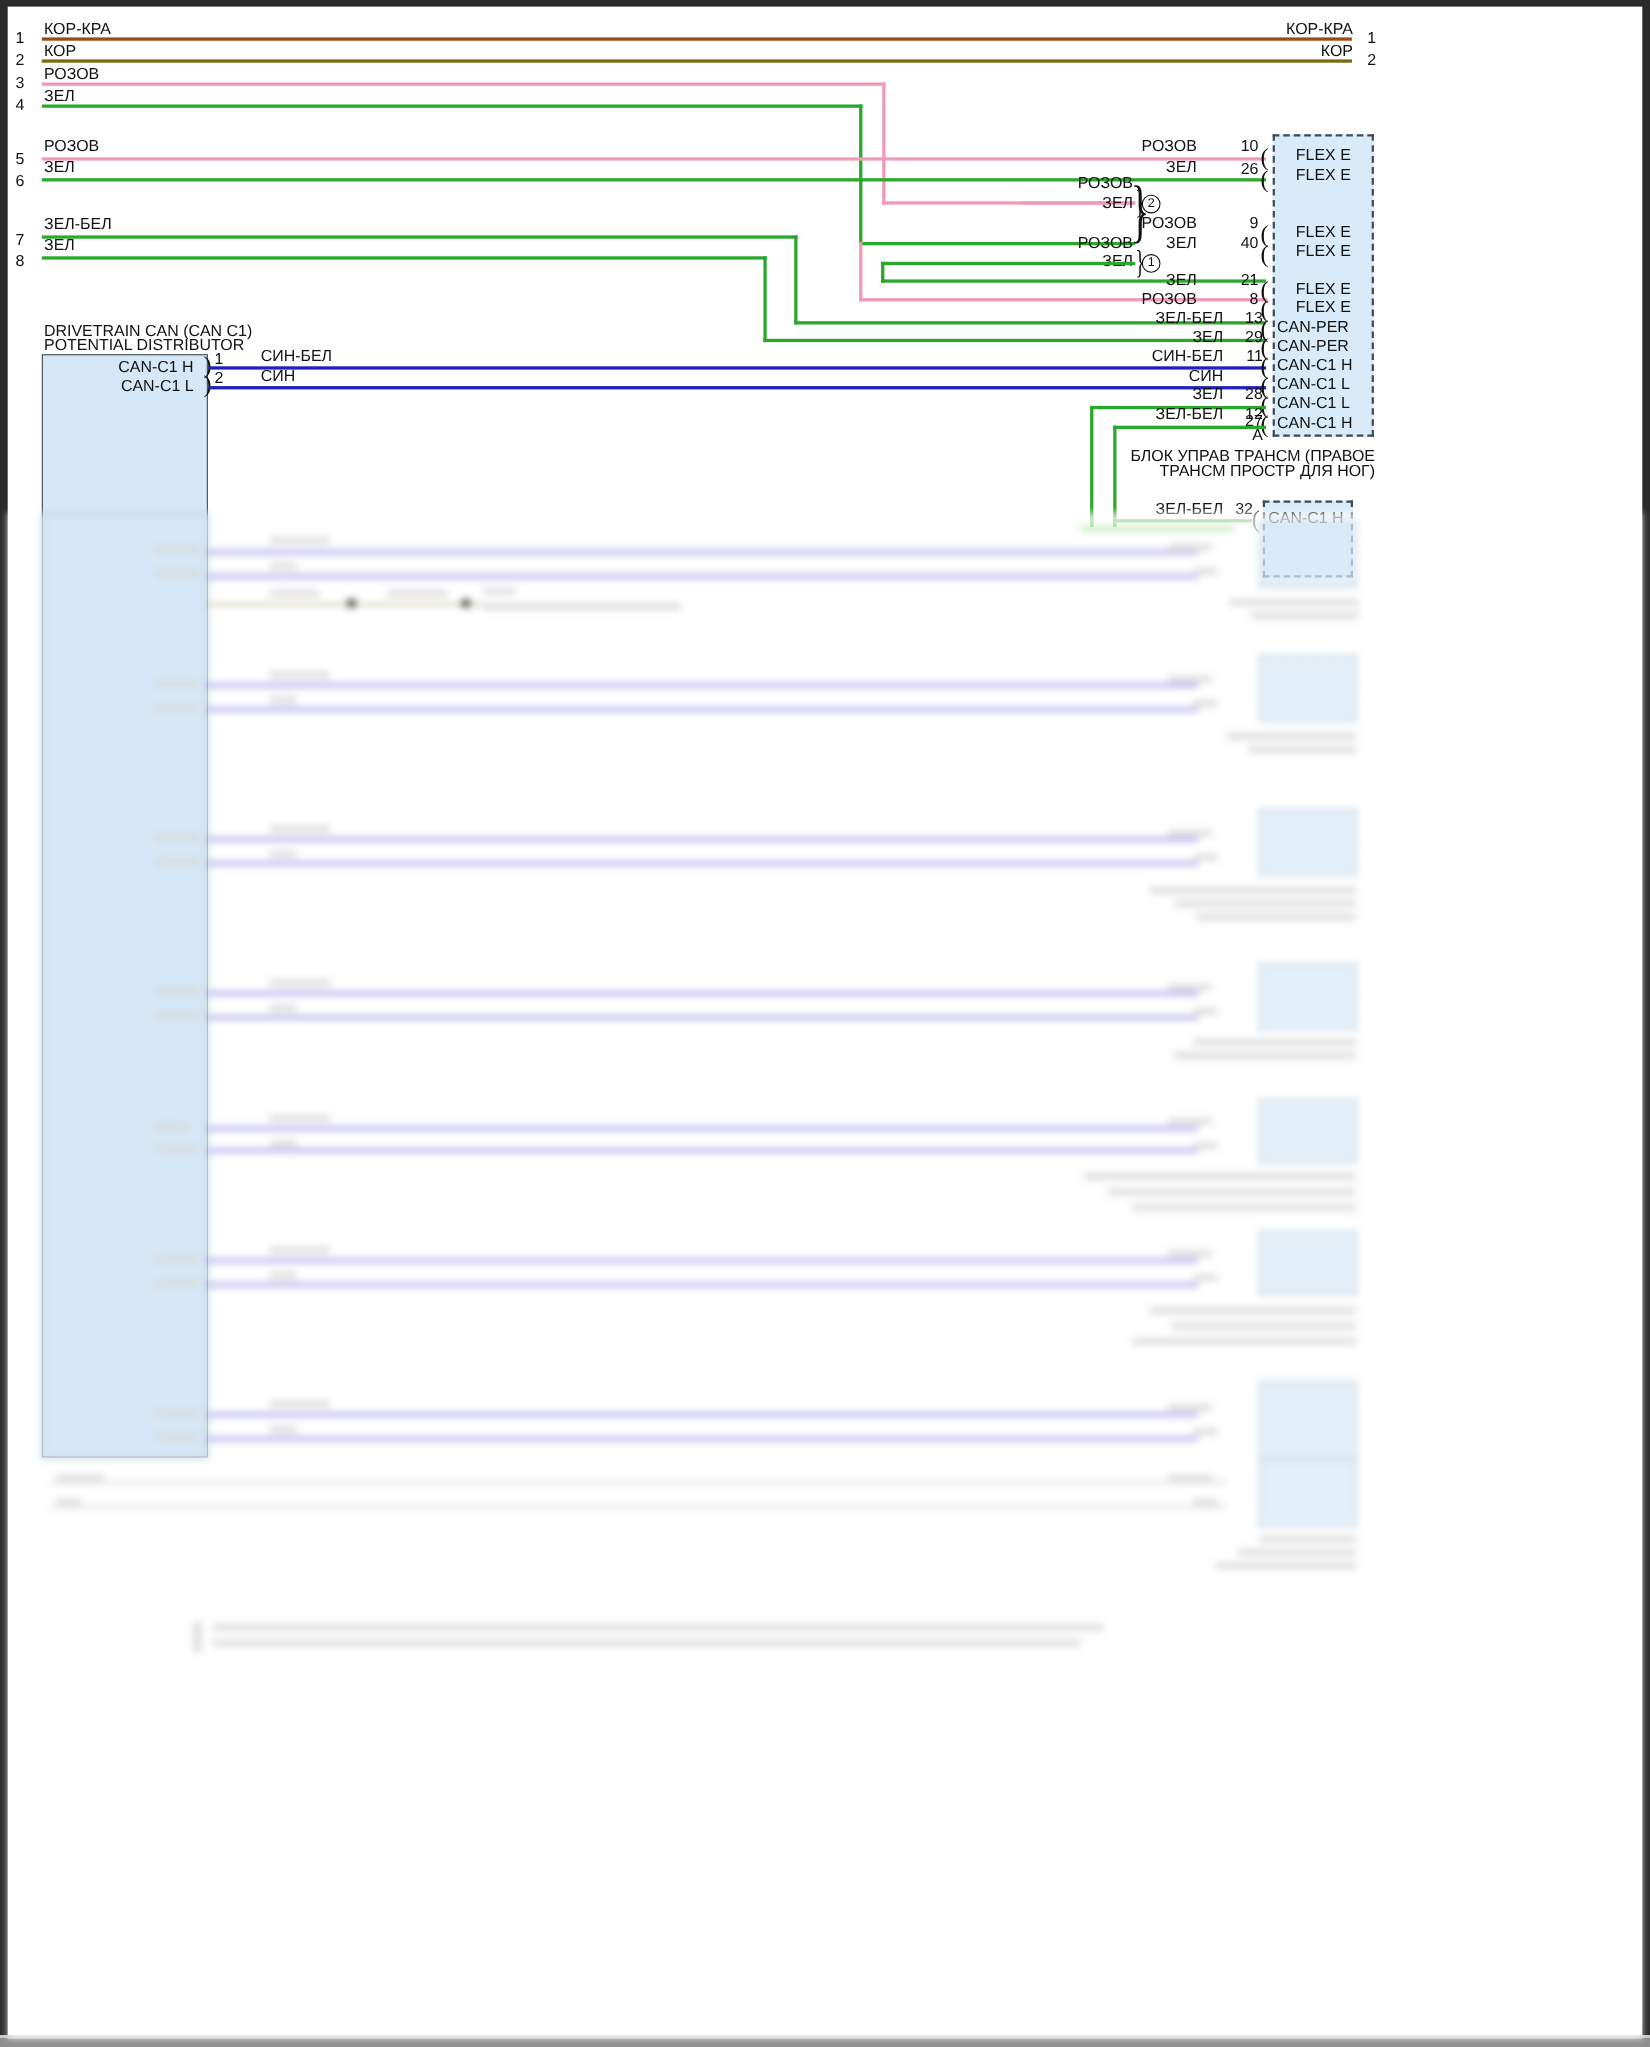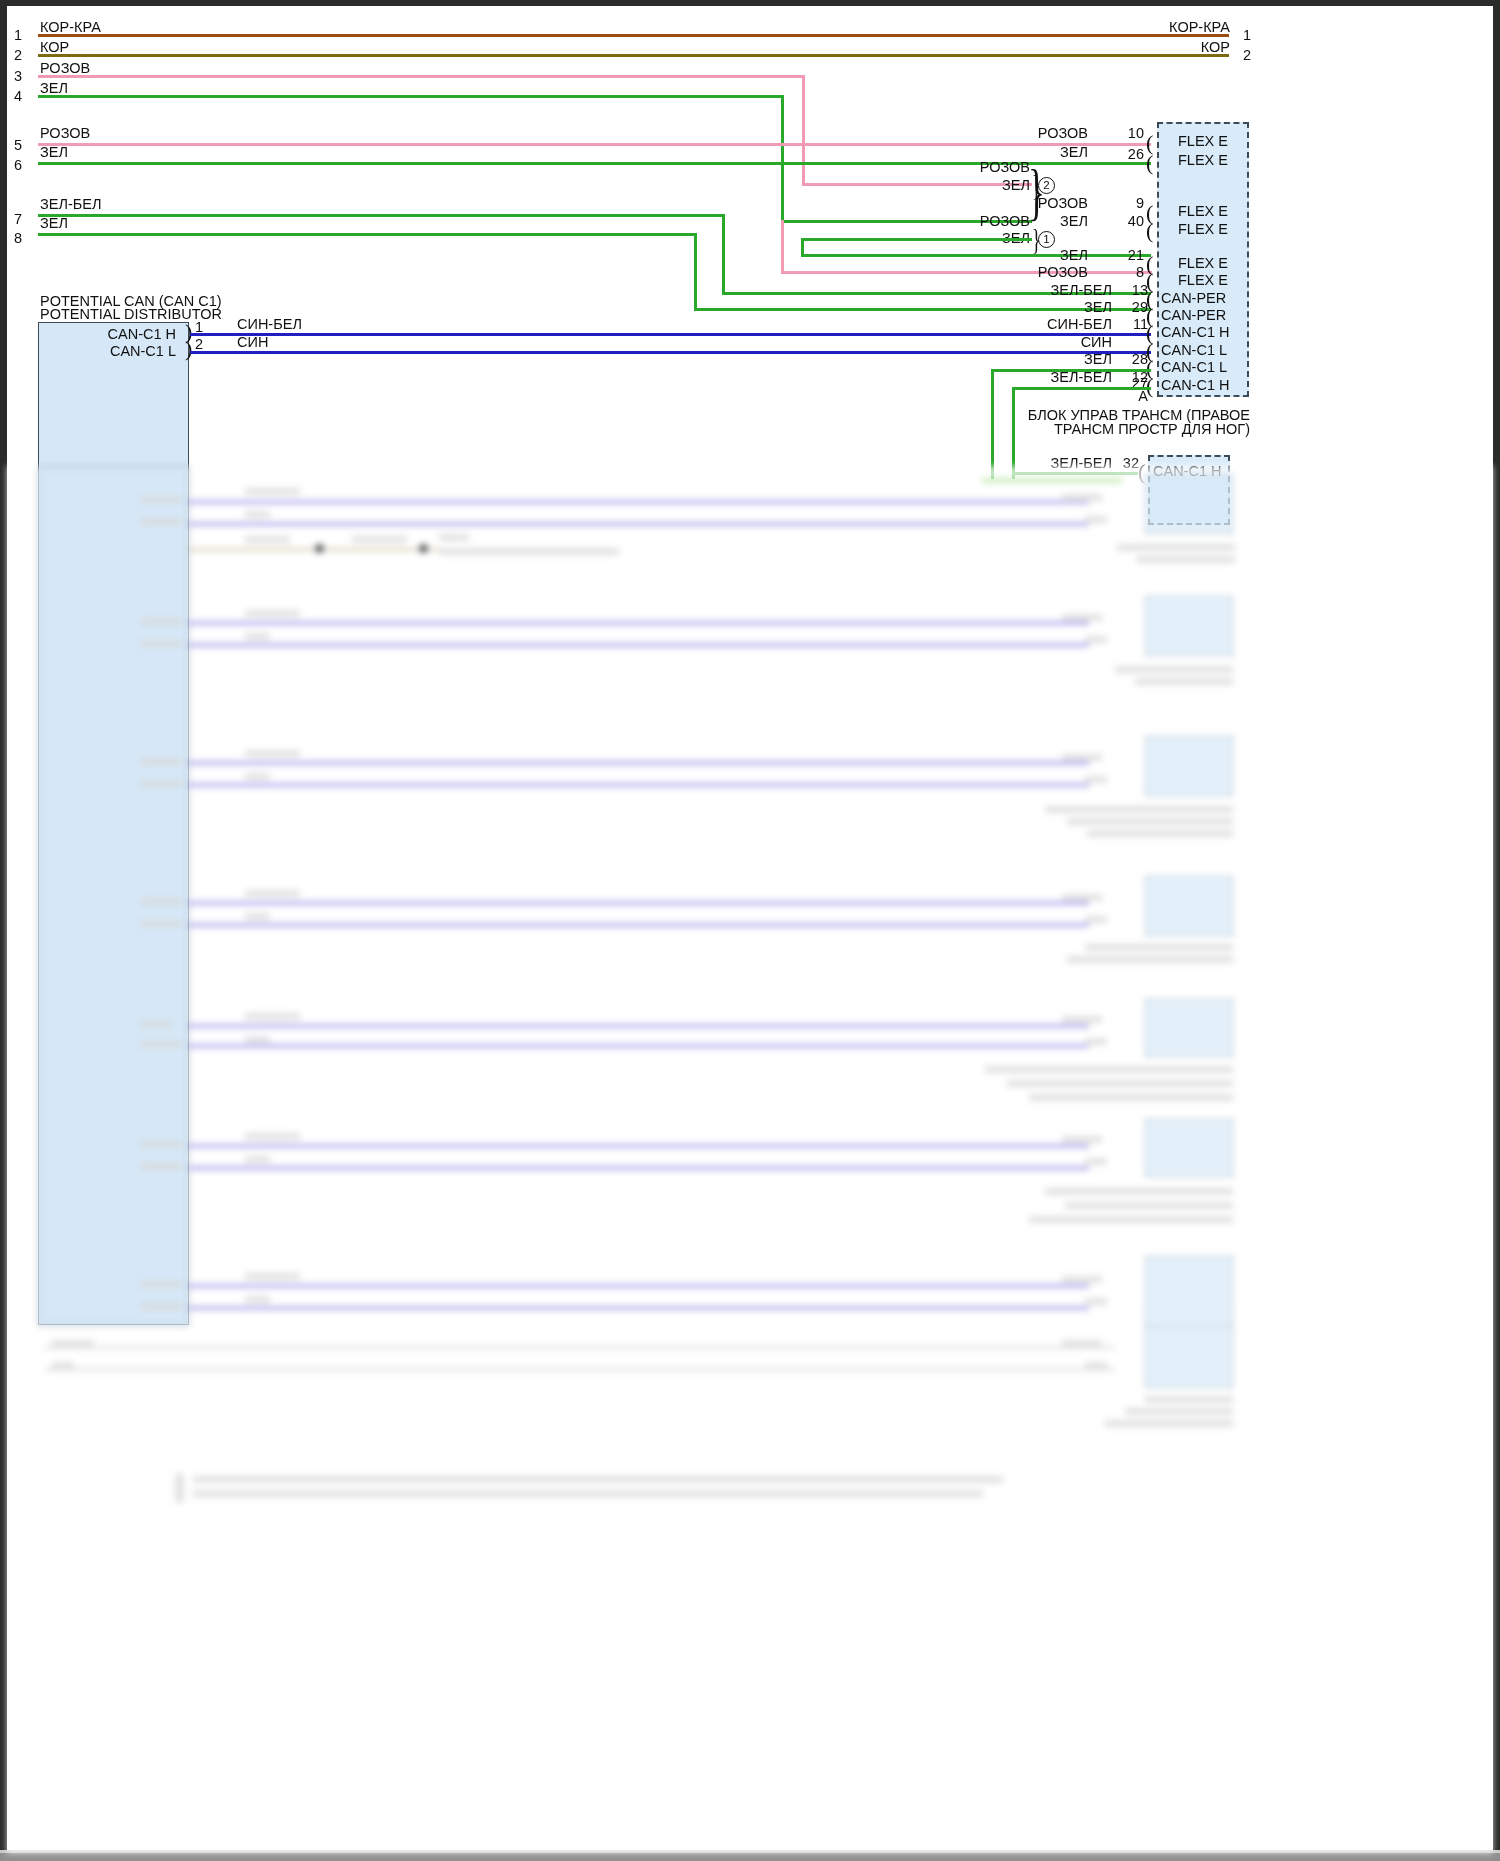--- a/index.html
+++ b/index.html
@@ -308,21 +308,21 @@
   <div class="wire-h w-green" style="left:801px; top:254px; width:350px;"></div>
 
   <div class="cbrace-sm" style="left:1032px; top:170px;">}</div>
   <div class="splice" style="left:1038px; top:177px;">2</div>
 
   <div class="cbrace-sm" style="left:1032px; top:224px;">}</div>
   <div class="splice" style="left:1038px; top:231px;">1</div>
 
   <div class="cbrace" style="left:1028px; top:160px;">}</div>
 
-  <div class="box-title" style="left:40px; top:292px;">POTENTIAL CAN (CAN C1)</div>
+  <div class="box-title" style="left:40px; top:292px;">DRIVETRAIN CAN (CAN C1)</div>
   <div class="box-title" style="left:40px; top:305px;">POTENTIAL DISTRIBUTOR</div>
 
   <div class="box-solid" style="left:38px; top:322px; width:151px; height:1003px;"></div>
 
   <div class="pin-name-r" style="left:60px; top:327px; width:116px;">CAN-C1 H</div>
   <div class="brace" style="left:185px; top:321px;">)</div>
   <div class="pin" style="left:195px; top:320px;">1</div>
   <div class="lbl" style="left:237px; top:317px;">СИН-БЕЛ</div>
   <div class="wire-h w-blue" style="left:190px; top:333px; width:961px;"></div>
 

